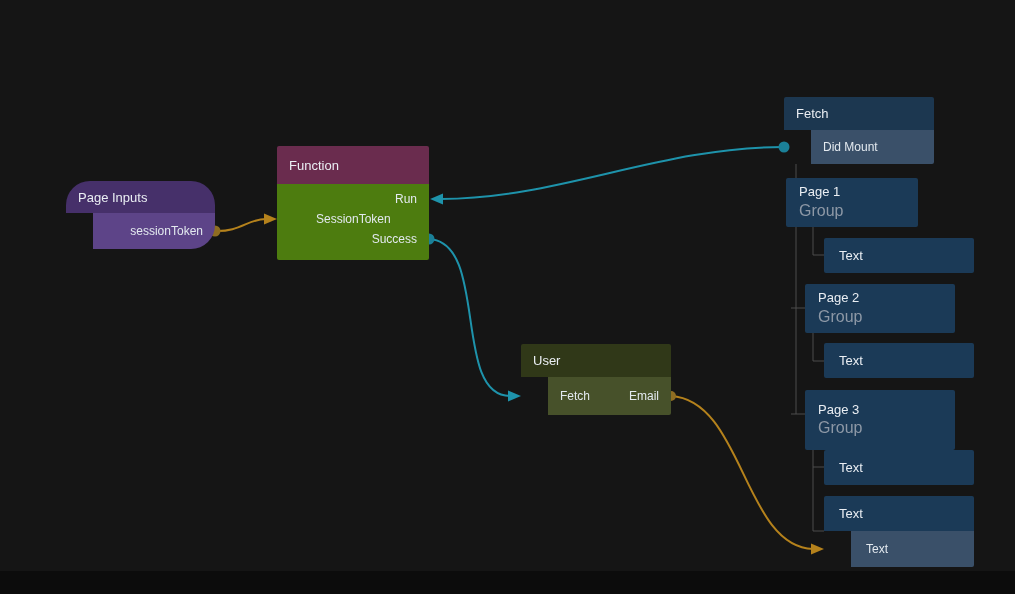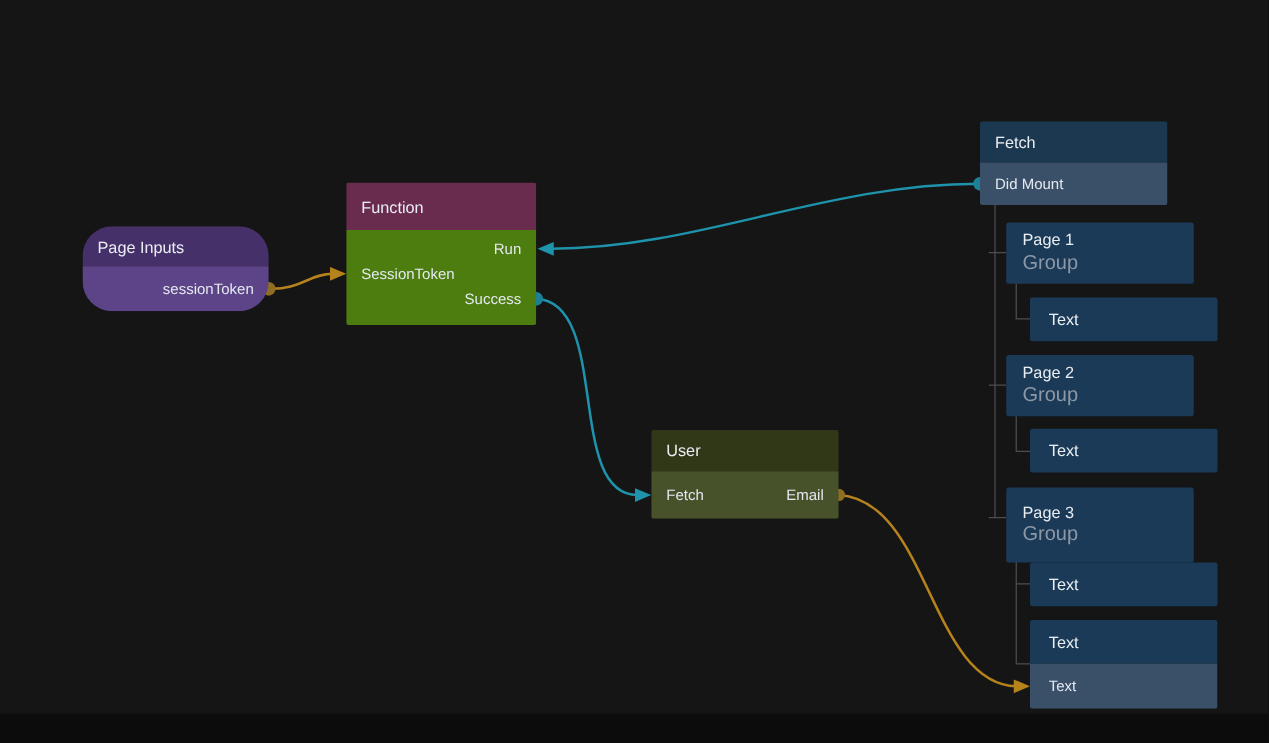--- a/index.html
+++ b/index.html
@@ -15,21 +15,21 @@
   svg.wires .teal{stroke:#1e93ab;}
   svg.wires .orange{stroke:#b5821c;}
   svg.wires .tree-line{fill:none;stroke:#4d4d4d;stroke-width:1;}
   .dot-teal{fill:#1b8098;}
   .dot-orange{fill:#8f6d22;}
   .ah-teal{fill:#1e93ab;}
   .ah-orange{fill:#b5821c;}
 
   .node{position:absolute;border-radius:2px;overflow:hidden;font-size:12px;}
   .node-header{display:flex;align-items:center;padding:0 12px;font-size:13px;color:#eaeef3;}
-  .prow{display:flex;align-items:center;padding:0 12px;color:#e3e9ef;}
+  .prow{display:flex;align-items:center;padding:0 12px;color:#e3e9ef;margin-left:27px;}
   .prow.right{justify-content:flex-end;}
   .prow.split{justify-content:space-between;}
 
   
   .n-purple .node-header{background:#46306a;height:32px;}
   .n-purple .prow{background:#5d4488;height:36px;}
 
   
   .n-maroon .node-header{background:#6a2c4e;height:38px;}
   .n-maroon .node-body{background:#4d7c0f;padding-top:5px;padding-bottom:11px;}
@@ -117,21 +117,21 @@
 
   <div class="node n-blue" style="left:784px;top:97px;width:150px;">
     <div class="node-header">
       <span>Fetch</span>
     </div>
     <div class="prow">
       <span>Did Mount</span>
     </div>
   </div>
 
-  <div class="node n-tree" style="left:805px;top:178px;width:150px;height:49px;">
+  <div class="node n-tree" style="left:786px;top:178px;width:132px;height:49px;">
     <span class="t-title">Page 1</span>
     <span class="t-sub">Group</span>
   </div>
   <div class="node n-text" style="left:824px;top:238px;width:150px;height:35px;">
     <span>Text</span>
   </div>
 
   <div class="node n-tree" style="left:805px;top:284px;width:150px;height:49px;">
     <span class="t-title">Page 2</span>
     <span class="t-sub">Group</span>

